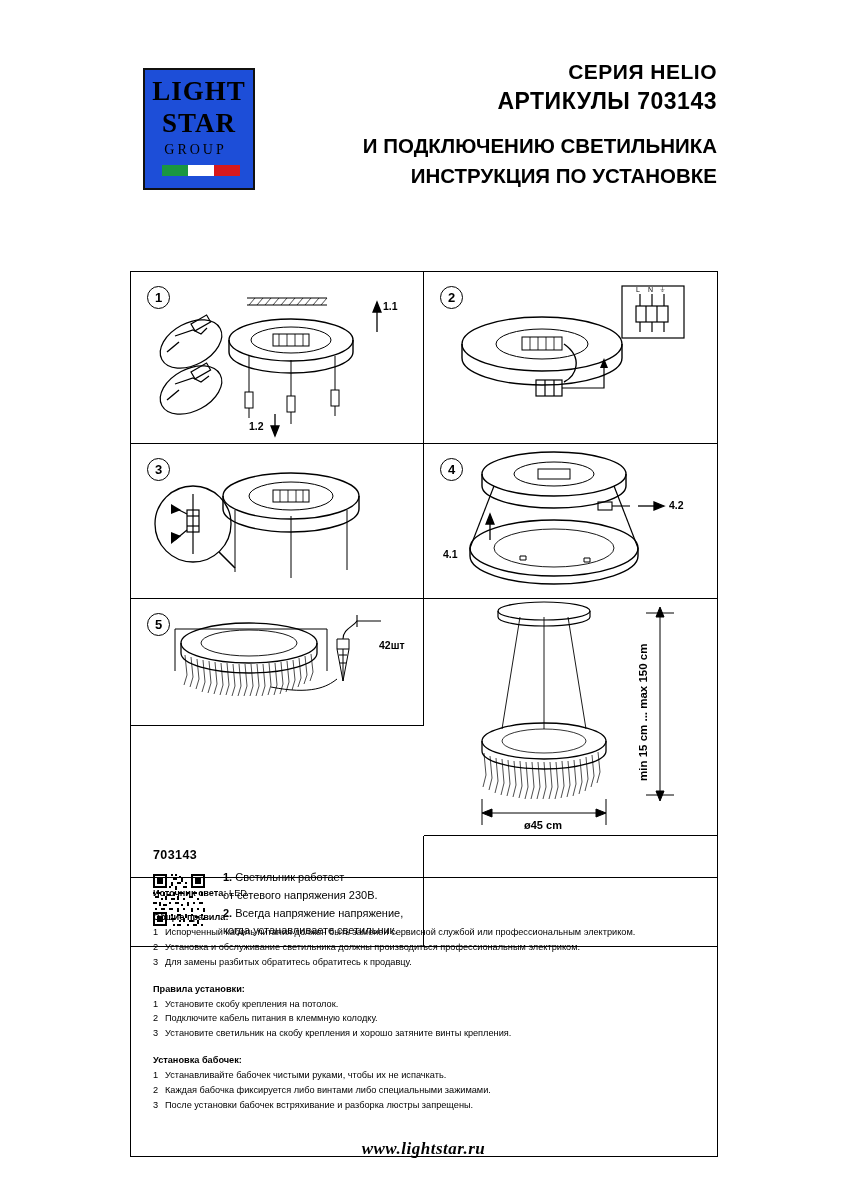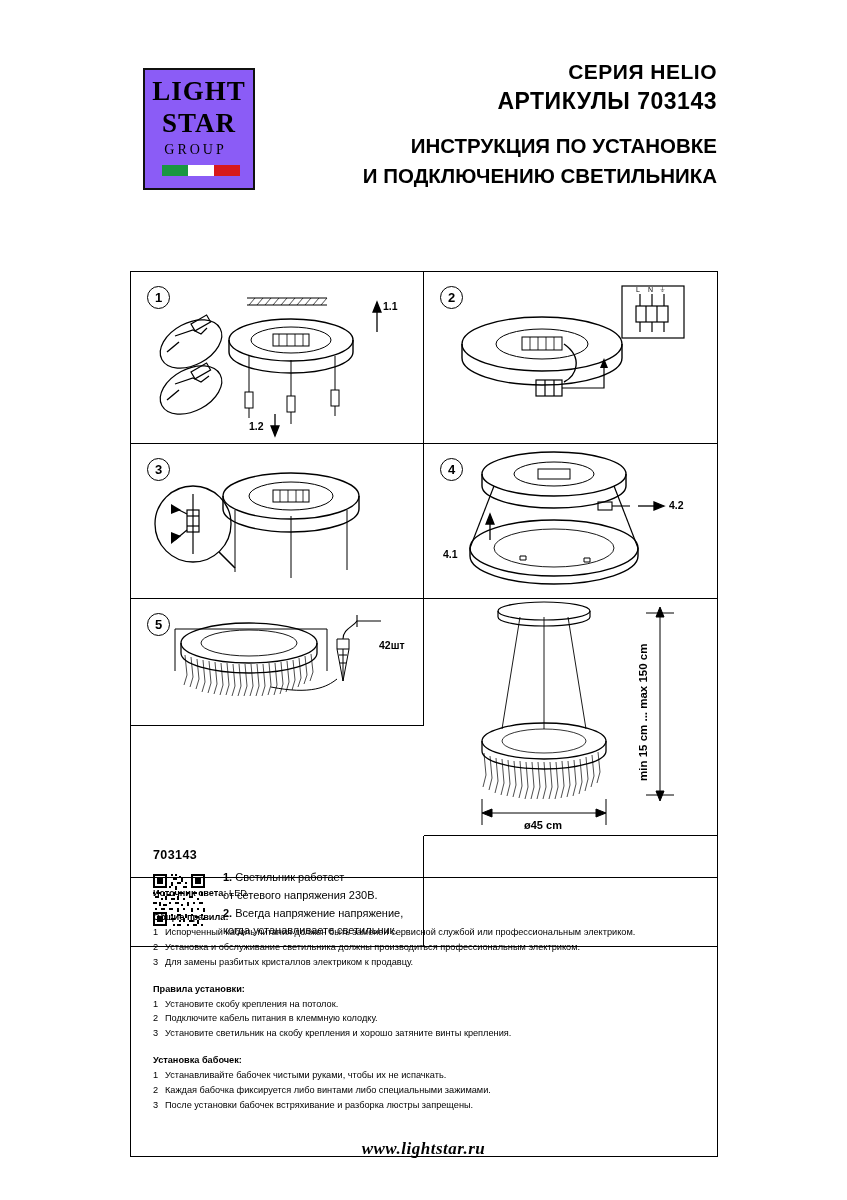--- a/index.html
+++ b/index.html
@@ -29,21 +29,21 @@
     width: 847px;
     height: 210px;
   }
   .logo-box {
     position: absolute;
     left: 143px;
     top: 68px;
     width: 112px;
     height: 122px;
     border: 2px solid #111;
-    background: #8b5cf6;
+    background: #1d4ed8;
     box-sizing: border-box;
   }
   .logo-light {
     position: absolute;
     left: 0; right: 0;
     top: 8px;
     text-align: center;
     font-family: "Liberation Serif", serif;
     font-weight: bold;
     font-size: 27px;
@@ -259,22 +259,22 @@
         <span style="background:#1a9641"></span>
         <span style="background:#ffffff"></span>
         <span style="background:#d7191c"></span>
       </div>
     </div>
 
     <div class="title-block">
       <div class="series">СЕРИЯ HELIO</div>
       <div class="article">АРТИКУЛЫ 703143</div>
       <div class="instr">
+        <div>И ПОДКЛЮЧЕНИЮ СВЕТИЛЬНИКА</div>
         <div>ИНСТРУКЦИЯ ПО УСТАНОВКЕ</div>
-        <div>И ПОДКЛЮЧЕНИЮ СВЕТИЛЬНИКА</div>
       </div>
     </div>
   </div>
 
   <div class="grid">
 
     <div class="row r1">
 
       <div class="cell">
         <div class="badge">1</div>
@@ -695,21 +695,21 @@
     <div class="tp-item">
         <span class="num">1</span>
         <span>Испорченный кабель питания должен быть заменен сервисной службой или профессиональным электриком.</span>
       </div>
     <div class="tp-item">
         <span class="num">2</span>
         <span>Установка и обслуживание светильника должны производиться профессиональным электриком.</span>
       </div>
     <div class="tp-item">
         <span class="num">3</span>
-        <span>Для замены разбитых кристаллов электриком к продавцу.</span>
+        <span>Для замены разбитых обратитесь обратитесь к продавцу.</span>
       </div>
 
     <div class="tp-head">Правила установки:</div>
     <div class="tp-item">
         <span class="num">1</span>
         <span>Установите скобу крепления на потолок.</span>
       </div>
     <div class="tp-item">
         <span class="num">2</span>
         <span>Подключите кабель питания в клеммную колодку.</span>

